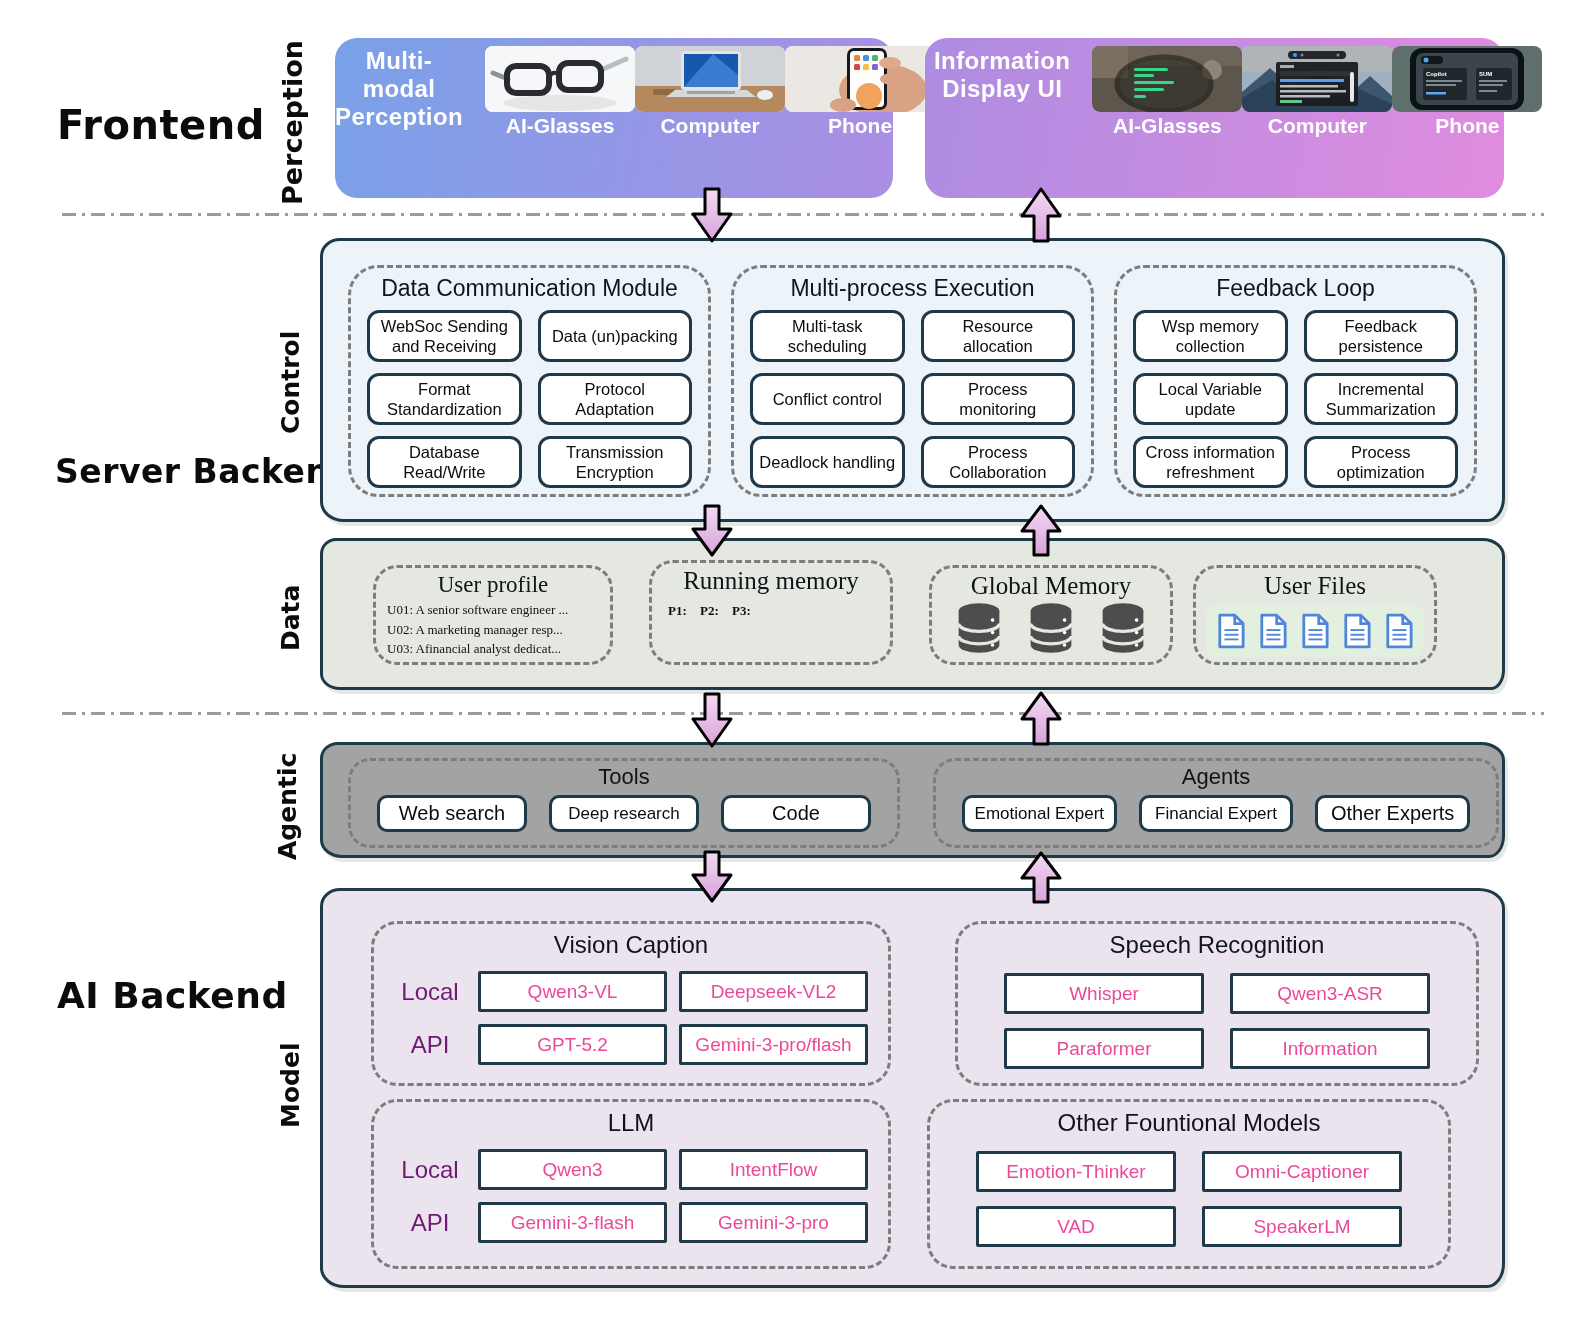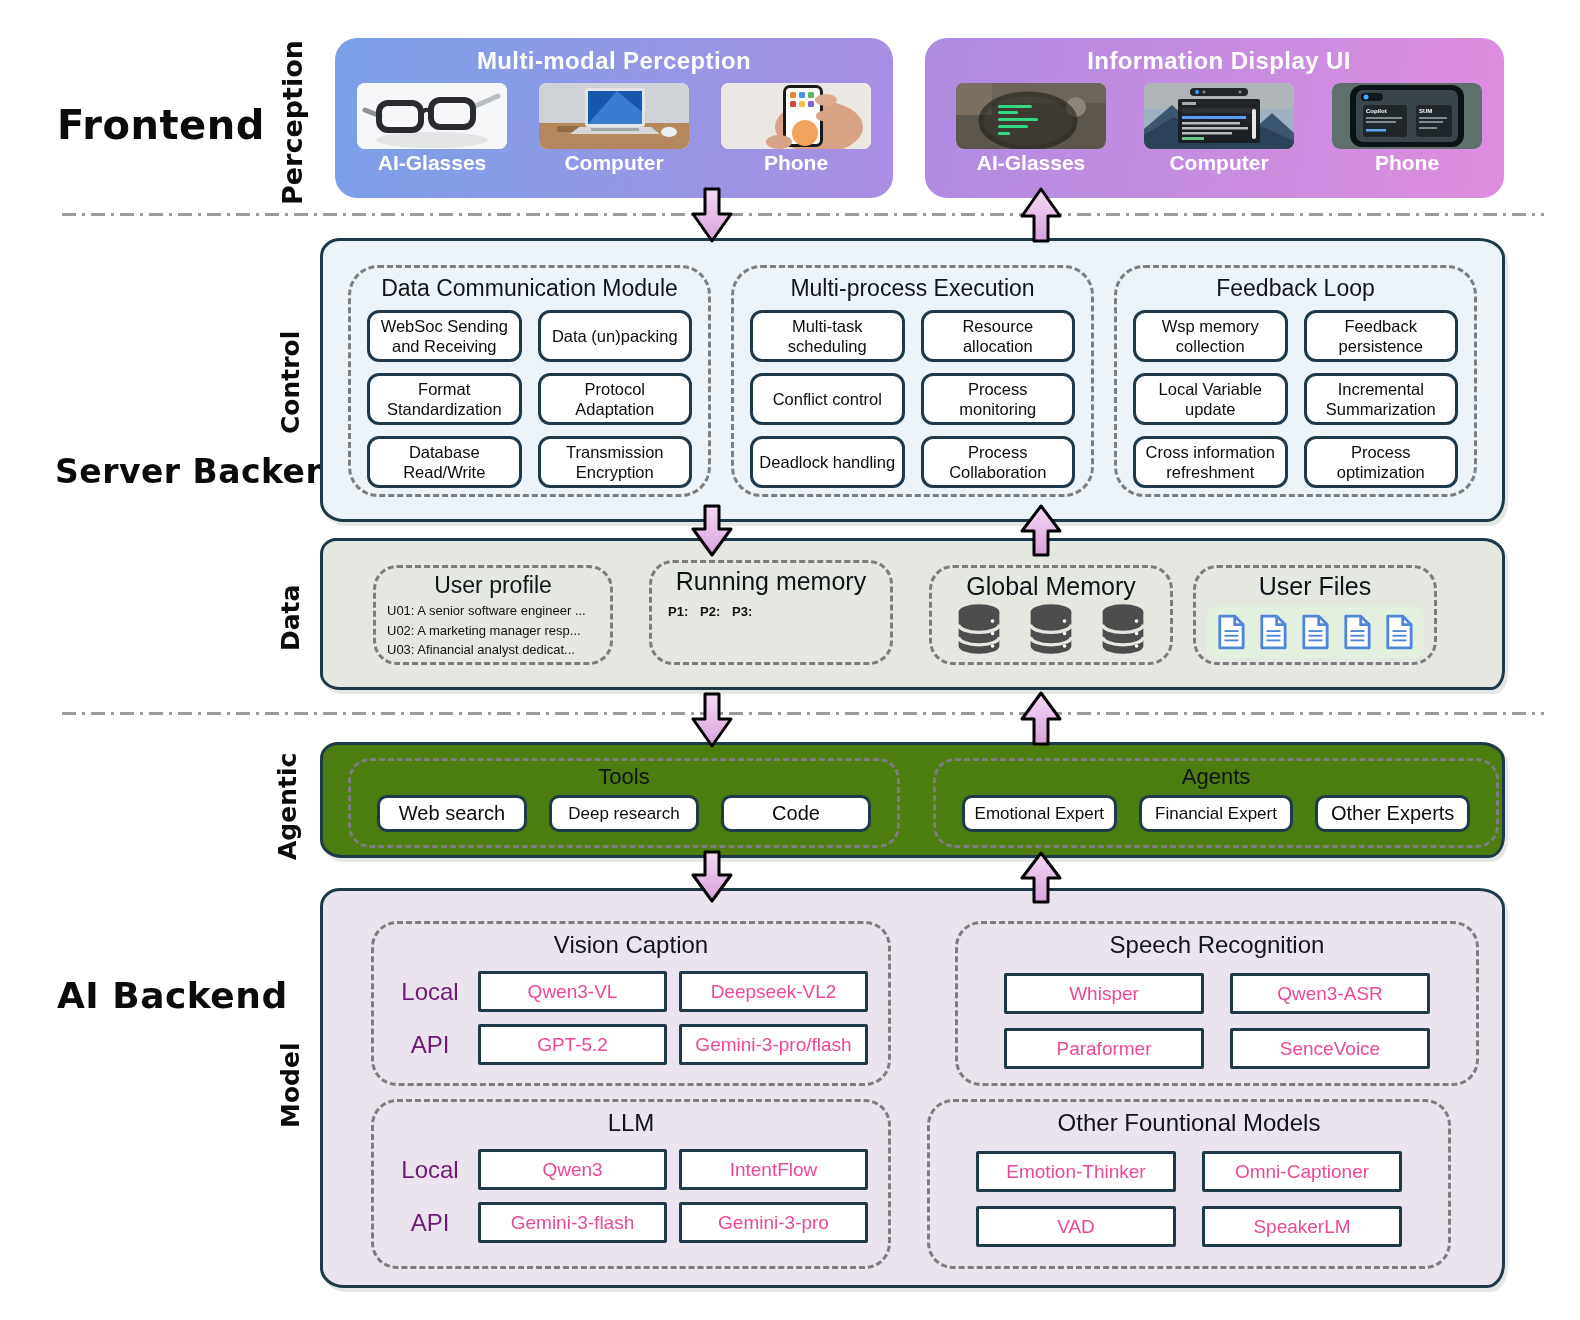--- a/index.html
+++ b/index.html
@@ -14,39 +14,39 @@
               color:#0b0b0b;writing-mode:vertical-rl;transform:rotate(180deg);
               display:flex;align-items:center;justify-content:center;}
 
   
   .dashdot{position:absolute;left:62px;width:1482px;height:3px;
            background:repeating-linear-gradient(90deg,#9b9b9b 0 14px,transparent 14px 20px,
                        #9b9b9b 20px 23px,transparent 23px 29px);}
 
   
   .panel{position:absolute;top:38px;height:160px;border-radius:22px;color:#fff;
-         display:flex;flex-direction:column;}
+         display:flex;flex-direction:row;}
   .panel-perception{left:335px;width:558px;background:linear-gradient(100deg,#79a1e8,#ab8ee3);}
   .panel-display{left:925px;width:570px;background:linear-gradient(100deg,#ad8ce2,#e08cdf);padding-left:9px;}
   .panel-title{text-align:center;font-size:24px;font-weight:bold;margin-top:9px;letter-spacing:0.4px;}
   .thumb-row{display:flex;justify-content:space-between;padding:0 22px;margin-top:8px;}
   .thumb-item{display:flex;flex-direction:column;align-items:center;width:150px;}
   .thumb{width:150px;height:66px;border-radius:8px;overflow:hidden;background:#fff;}
   .thumb svg{display:block;}
   .thumb-label{font-size:21px;font-weight:bold;margin-top:2px;}
 
   
   .band{position:absolute;left:320px;width:1185px;border:3px solid #1e3947;
         box-sizing:border-box;box-shadow:3px 4px 0 rgba(110,120,115,0.18);}
   .server-band{top:238px;height:284px;background:#edf4f9;
                border-radius:20px 26px 18px 24px/18px 20px 24px 20px;
                display:flex;gap:20px;padding:24px 25px 0 25px;}
   .data-band{top:538px;height:152px;background:#e5e8e0;
-             border-radius:16px 22px 14px 20px/16px 18px 20px 16px;}
-  .agentic-band{top:742px;height:116px;background:#4d7c0f;
+             border-radius:16px 22px 14px 20px/16px 18px 20px 16px;font-family:Liberation Serif, serif;}
+  .agentic-band{top:742px;height:116px;background:#a3a3a3;
                 border-radius:18px 24px 16px 22px/16px 18px 22px 18px;}
   .model-band{top:888px;height:400px;background:#ebe4ee;
               border-radius:20px 26px 18px 24px/18px 20px 24px 20px;}
 
   
   .dashed-module{flex:1;height:232px;border:3px dashed #7d7d7d;border-radius:30px;box-sizing:border-box;}
   .module-title{text-align:center;font-size:23px;color:#101418;margin-top:7px;}
   .cell-grid{display:grid;grid-template-columns:1fr 1fr;column-gap:16px;row-gap:11px;padding:8px 16px 0 16px;}
   .cell{background:#fff;border:3px solid #20394a;border-radius:12px;height:52px;
         display:flex;align-items:center;justify-content:center;text-align:center;
@@ -422,21 +422,21 @@
     </div>
 
     <div class="model-box" style="left:632px;top:30px;width:524px;height:165px;">
       <div class="model-title">Speech Recognition</div>
       <div class="model-row nolabel">
         <div class="model-pill">Whisper</div>
         <div class="model-pill">Qwen3-ASR</div>
       </div>
       <div class="model-row nolabel">
         <div class="model-pill">Paraformer</div>
-        <div class="model-pill">SenceVoice</div>
+        <div class="model-pill">Information</div>
       </div>
     </div>
 
     <div class="model-box" style="left:48px;top:208px;width:520px;height:170px;">
       <div class="model-title">LLM</div>
       <div class="model-row">
         <div class="row-label">Local</div>
         <div class="model-pill">Qwen3</div>
         <div class="model-pill">IntentFlow</div>
       </div>

